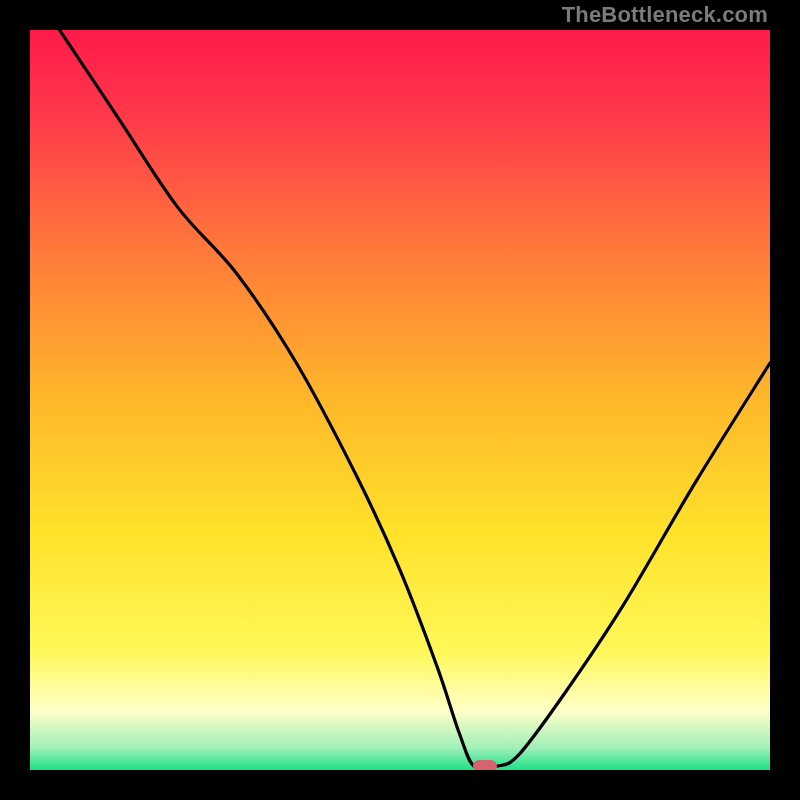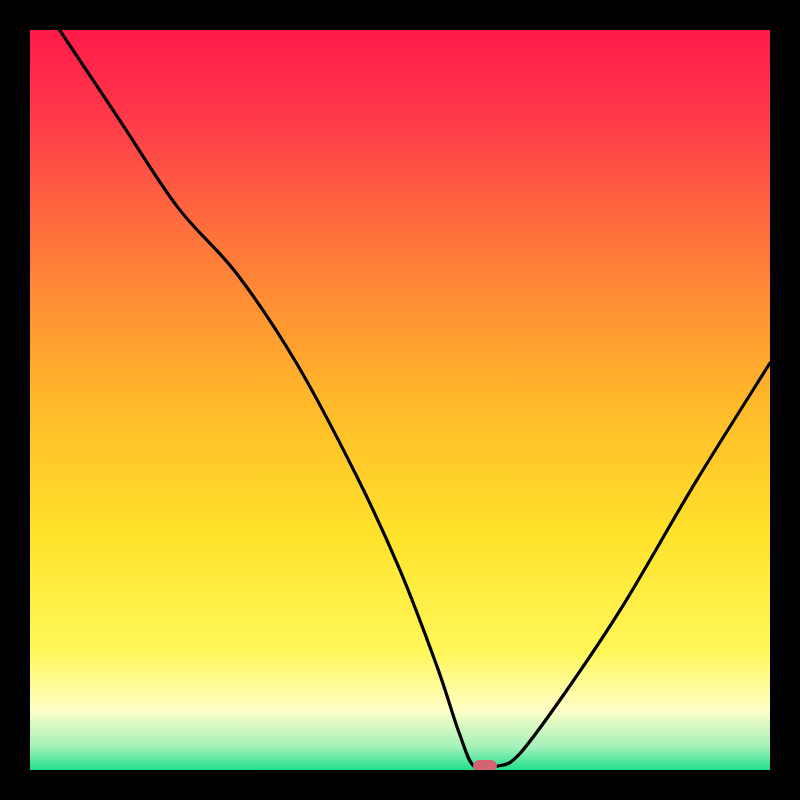--- a/index.html
+++ b/index.html
@@ -57,20 +57,21 @@
     height: 12px;
     border-radius: 6px;
     background: #d4646f;
     transform: translate(-50%, -50%);
   }
 </style>
 </head>
 <body>
 <div class="frame">
 
+  <div class="watermark">TheBottleneck.com</div>
 
   <div class="plot-area">
     <svg class="bg" viewBox="0 0 740 740" preserveAspectRatio="none">
       <defs>
         <linearGradient id="grad" x1="0" y1="0" x2="0" y2="1">
           <stop offset="0%" stop-color="#ff1a4a"></stop>
           <stop offset="12%" stop-color="#ff3a4a"></stop>
           <stop offset="30%" stop-color="#ff7a3a"></stop>
           <stop offset="50%" stop-color="#ffb82a"></stop>
           <stop offset="68%" stop-color="#ffe22a"></stop>

